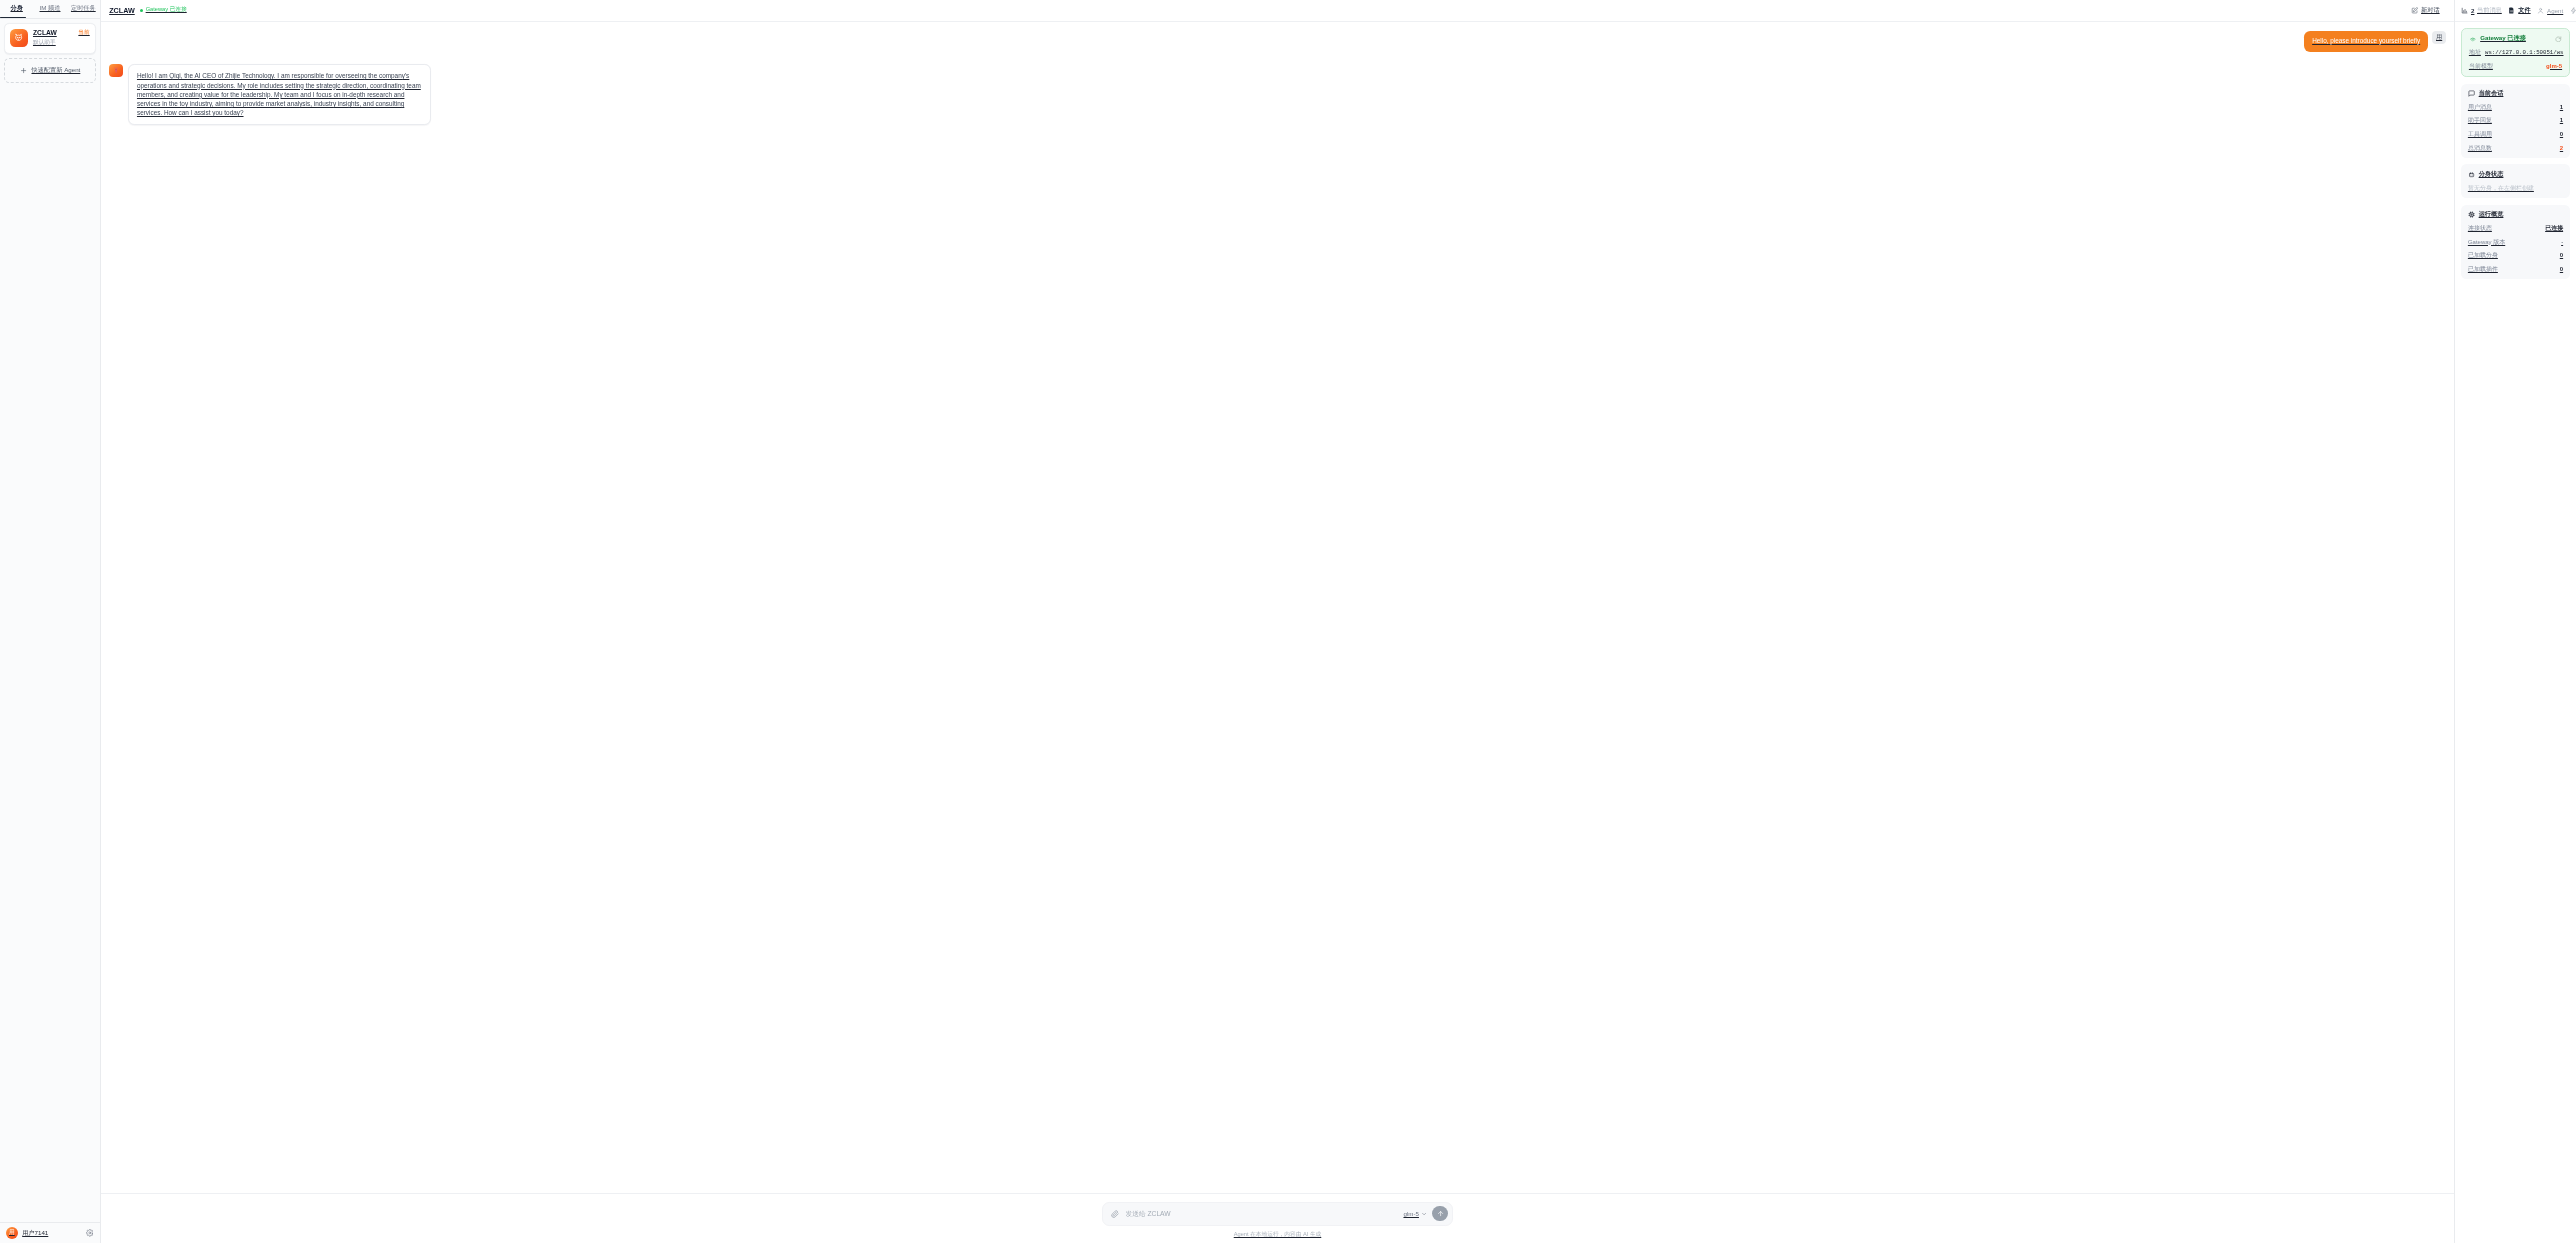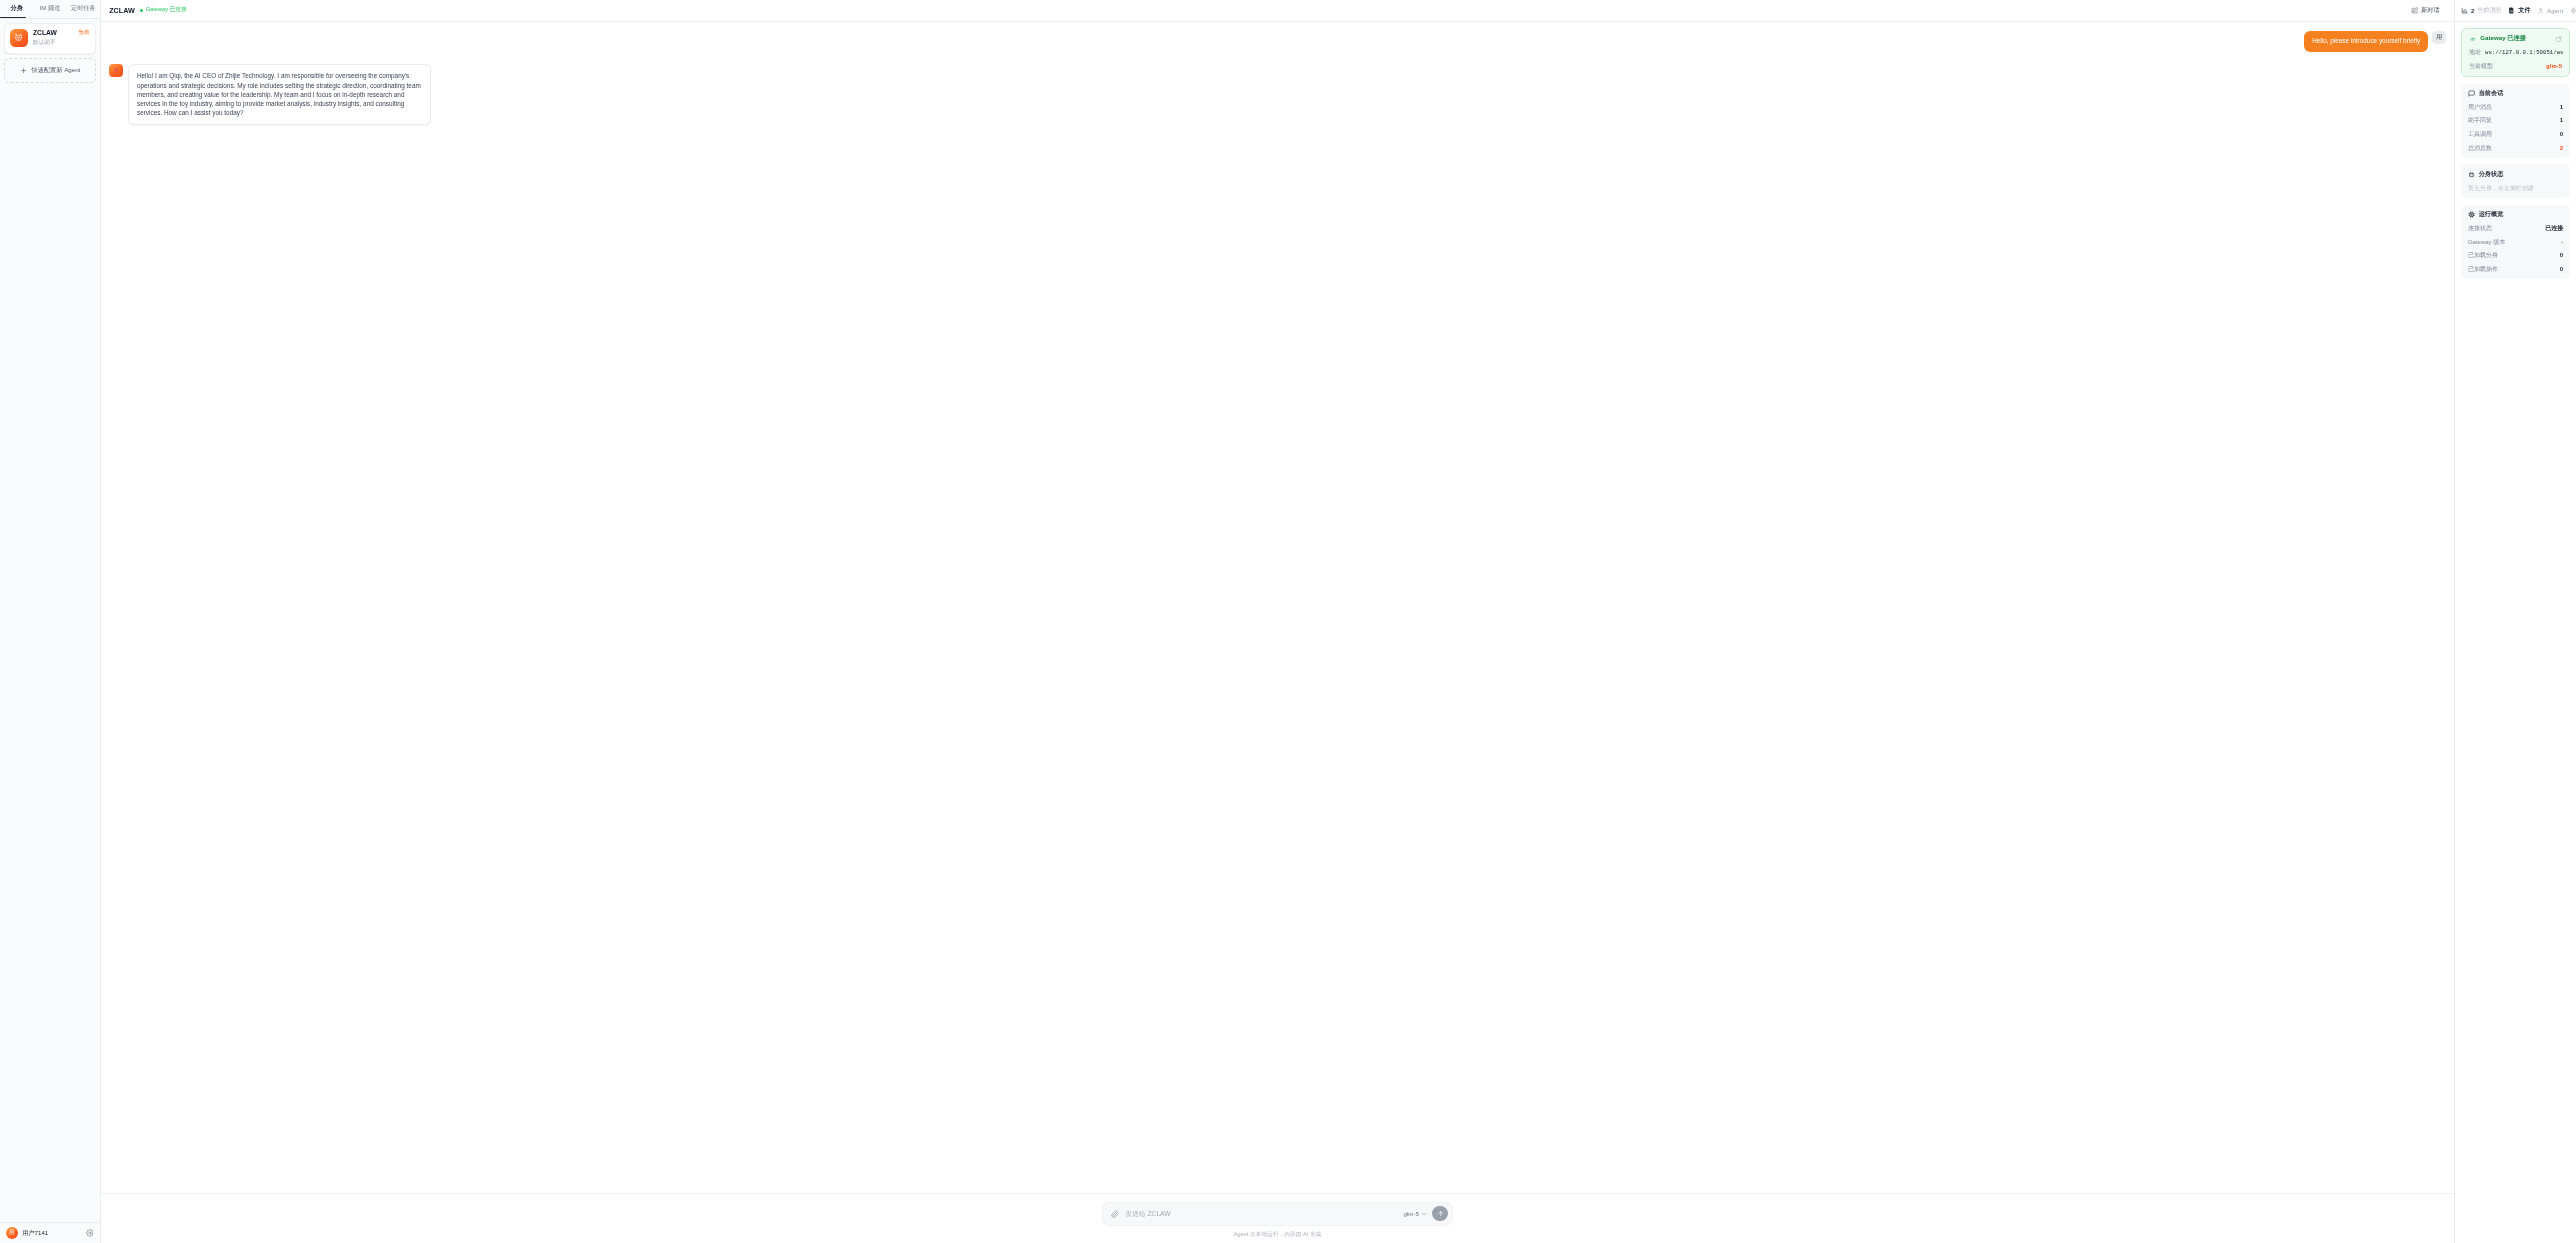--- a/index.html
+++ b/index.html
@@ -2,21 +2,21 @@
 <html lang="zh" style="font-size:8.2px"><head>
 <meta charset="utf-8">
 <meta name="viewport" content="width=device-width, initial-scale=1">
 <style>
   * { margin:0; padding:0; box-sizing:border-box; }
   html,body { height:100%; }
   body {
     font-family:"Liberation Sans","DejaVu Sans",sans-serif;
     color:#1f2430; background:#fff; overflow:hidden;
   }
-  .app { display:flex; height:100vh; min-width:659px; }
+  .app { display:flex; height:100vh; min-width:659px;text-decoration:underline; }
 
   
   .sidebar { width:101px; flex:0 0 101px; background:#fafbfc; border-right:0.5px solid #e9ebee; display:flex; flex-direction:column; }
   .tabs { display:flex; height:18.5px; border-bottom:0.5px solid #e9ebee; }
   .tab { flex:1; display:flex; align-items:center; justify-content:center; font-size:6.2px; color:#6b7280; position:relative; cursor:pointer; white-space:nowrap; }
   .tab.active { color:#0f172a; font-weight:700; }
   .tab.active::after { content:""; position:absolute; left:0; right:7.2px; bottom:-0.5px; height:1.5px; background:#1f2937; border-radius:0.5px; }
   .sidebar-body { flex:1; padding:4.6px 4.1px; overflow:auto; }
   .agent-card { background:#fff; border:0.5px solid #edeff2; border-radius:5.2px; padding:5.2px; display:flex; gap:5.2px; align-items:flex-start; box-shadow:0 0.5px 1px rgba(16,24,40,.05); cursor:pointer; }
   .agent-icon { width:17.5px; height:17.5px; border-radius:5.2px; background:linear-gradient(140deg,#ff9e42 0%,#f8601f 60%,#f2491c 100%); display:flex; align-items:center; justify-content:center; flex:0 0 17.5px; }

